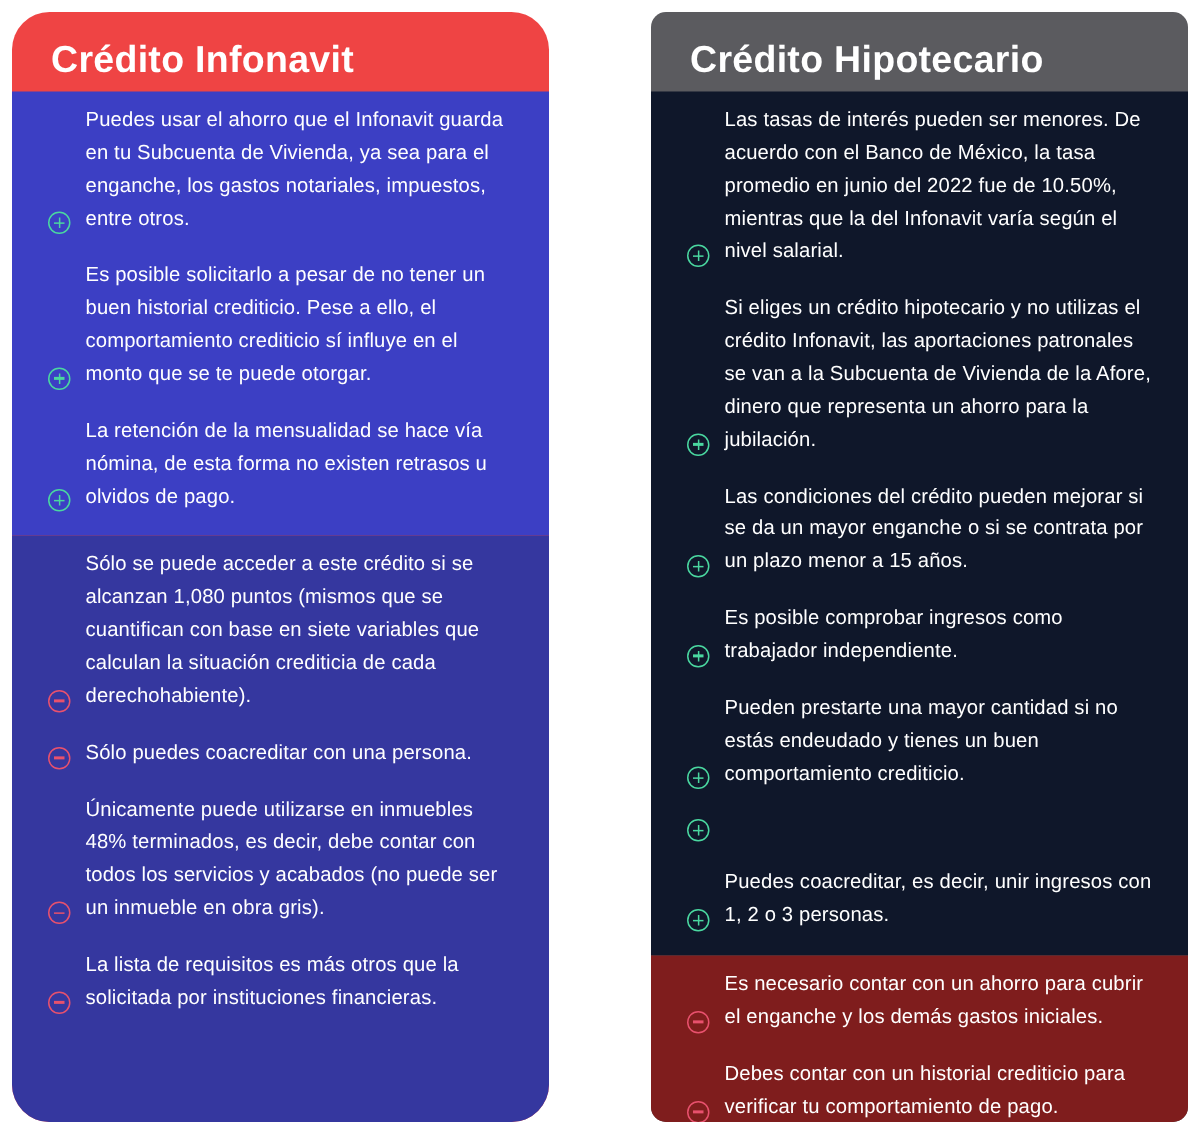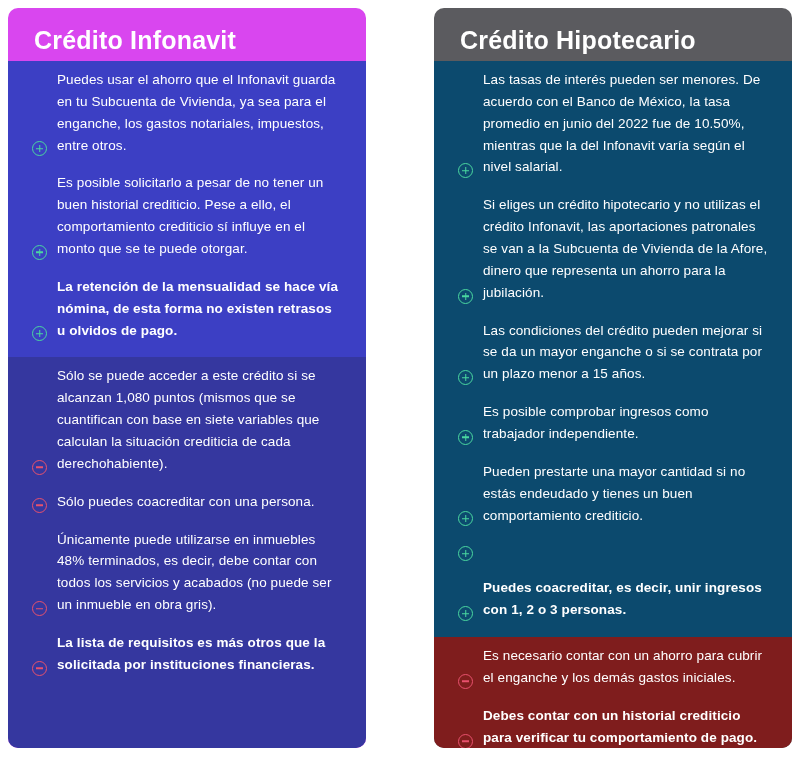--- a/index.html
+++ b/index.html
@@ -22,21 +22,22 @@
     height: 758px;
   }
   .card {
     flex: 1 1 0;
     border-radius: 10px;
     overflow: hidden;
     display: flex;
     flex-direction: column;
   }
   .card-infonavit {
-    background: #d946ef;
+    background: #ef4444;
+    border-radius: 25px;
   }
   .card-hipotecario {
     background: #5b5b5f;
     margin-left: 48px;
   }
   .card-header {
     padding: 18px 26px 6px 26px;
   }
   .card-title {
     color: #ffffff;
@@ -49,34 +50,33 @@
     padding: 8px 24px 10px 24px;
   }
   .section-pros-infonavit {
     background: #3c3fc4;
   }
   .section-cons-infonavit {
     background: #35379f;
     flex: 1 1 auto;
   }
   .section-pros-hipotecario {
-    background: #0c4a6e;
+    background: #0f172a;
   }
   .section-cons-hipotecario {
     background: #7f1d1d;
     flex: 1 1 auto;
   }
   .item {
     display: flex;
     align-items: flex-end;
     margin: 0 0 16px 0;
   }
   .item:last-child {
     margin-bottom: 6px;
-    font-weight: bold;
   }
   .bullet {
     flex: 0 0 auto;
     width: 15px;
     height: 15px;
     border-radius: 50%;
     margin-right: 10px;
     margin-top: 4px;
     position: relative;
     box-sizing: border-box;

